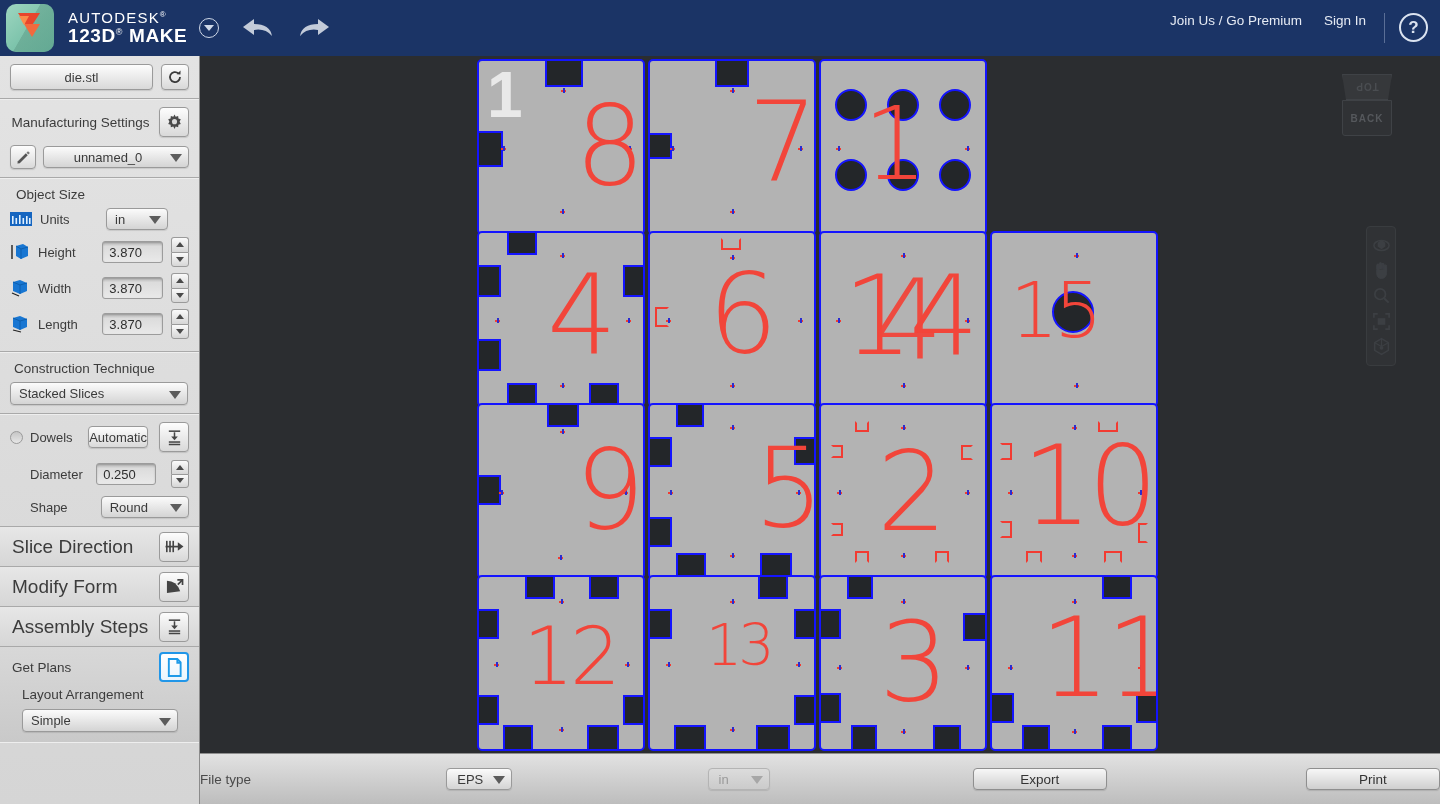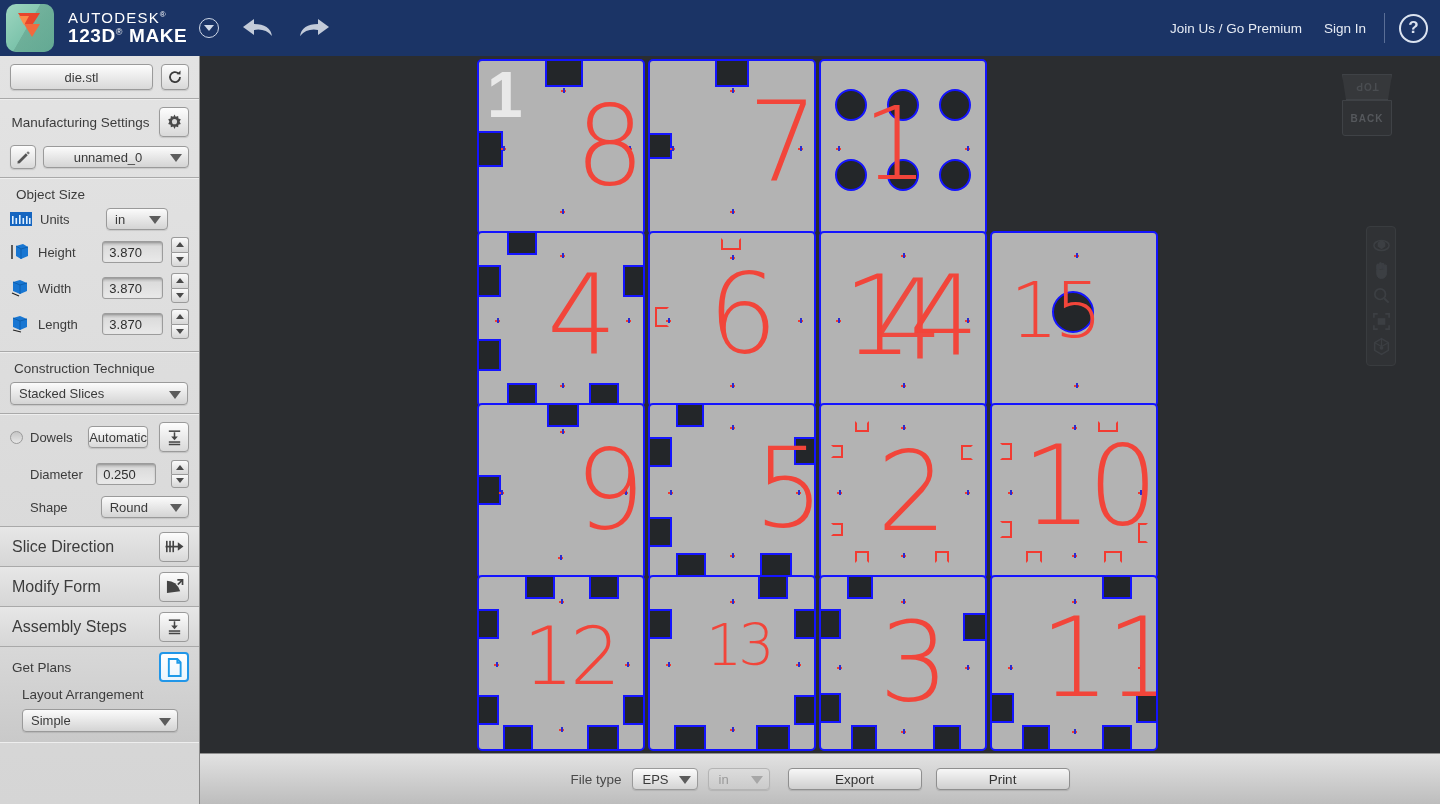--- a/index.html
+++ b/index.html
@@ -35,21 +35,21 @@
   #brand .l1 sup { font-size: 8px; }
   #brand .l2 { font-size: 19px; letter-spacing: 0.6px; font-weight: bold; }
   #brand .l2 sup { font-size: 9px; font-weight: normal; }
   #brand-caret {
     margin-left: 12px; width: 20px; height: 20px; border-radius: 50%;
     border: 1.6px solid #cfd8e8; display: flex; align-items: center; justify-content: center;
   }
   #brand-caret i { display: block; width: 0; height: 0; border-left: 5px solid transparent; border-right: 5px solid transparent; border-top: 6px solid #cfd8e8; }
   .nav-arrow { margin-left: 22px; width: 34px; height: 26px; position: relative; }
   .nav-arrow svg { display: block; }
-  #header-right { margin-left: auto; display: flex; align-items: center; padding-right: 12px; }
+  #header-right { margin-left: auto; display: flex; padding-right: 12px; }
   #header-right a { color: #e6ebf4; font-size: 13.5px; text-decoration: none; margin-left: 22px; white-space: nowrap; }
   #hdr-divider { width: 1px; height: 30px; background: #5a6e96; margin-left: 18px; }
   #help-btn { margin-left: 14px; width: 29px; height: 29px; border-radius: 50%; border: 2px solid #dbe3f0; color: #dbe3f0; font-size: 17px; display: flex; align-items: center; justify-content: center; font-weight: bold; }
 
   
   #sidebar {
     position: absolute; left: 0; top: 56px; width: 200px; height: 748px;
     background: linear-gradient(to bottom, #e3e3e3, #d5d5d5);
     border-right: 1px solid #8b8b8b;
     font-size: 13px; color: #3c3c3c; overflow: hidden;
@@ -93,21 +93,21 @@
   .radio { width: 13px; height: 13px; border-radius: 50%; background: linear-gradient(to bottom,#c6c6c6,#e6e6e6); border: 1px solid #9a9a9a; flex: none; position: relative; }
   .radio.on::after { content: ""; position: absolute; left: 3px; top: 3px; width: 5px; height: 5px; border-radius: 50%; background: #3a3a3a; }
   .cube-ic { width: 20px; height: 18px; flex: none; }
   .sec-title { font-size: 13.5px; color: #3c3c3c; }
 
   .acc-row {
     height: 40px; display: flex; align-items: center; padding: 0 10px 0 12px;
     border-bottom: 1px solid #a9a9a9;
     background: linear-gradient(to bottom,#e7e7e7,#d6d6d6);
   }
-  .acc-row .lbl { font-size: 16px; color: #3c3c3c; }
+  .acc-row .lbl { font-size: 19px; color: #3c3c3c; }
   .acc-row .ic { margin-left: auto; }
   .icon-btn {
     width: 30px; height: 30px; border-radius: 4px;
     background: linear-gradient(to bottom,#fcfcfc,#d8d8d8);
     border: 1px solid #9a9a9a; display: flex; align-items: center; justify-content: center;
   }
   .icon-btn.active { border: 2px solid #2196e8; background: linear-gradient(to bottom,#fff,#eaf5fd); }
 
   
   #canvas {
@@ -157,21 +157,21 @@
     display: flex; flex-direction: column; align-items: center; justify-content: space-around;
     padding: 6px 0;
   }
   #viewtools .vt { width: 22px; height: 22px; display: flex; align-items: center; justify-content: center; }
 
   
   #bottombar {
     position: absolute; left: 200px; top: 753px; width: 1240px; height: 51px;
     background: linear-gradient(to bottom,#e2e2e2,#bdbdbd);
     border-top: 1px solid #8e8e8e;
-    display: flex; align-items: center; justify-content: center; gap: 10px;
+    display: flex; align-items: center; justify-content: space-between; gap: 10px;
   }
   #bottombar .lbl { font-size: 13.5px; color: #4a4a4a; }
   .wide-btn {
     width: 134px; height: 22px;
     background: linear-gradient(to bottom,#f7f7f7,#cfcfcf);
     border: 1px solid #8f8f8f; border-radius: 4px;
     font-size: 13.5px; color: #333;
     display: flex; align-items: center; justify-content: center;
     box-shadow: 0 1px 1px rgba(0,0,0,.12);
   }

